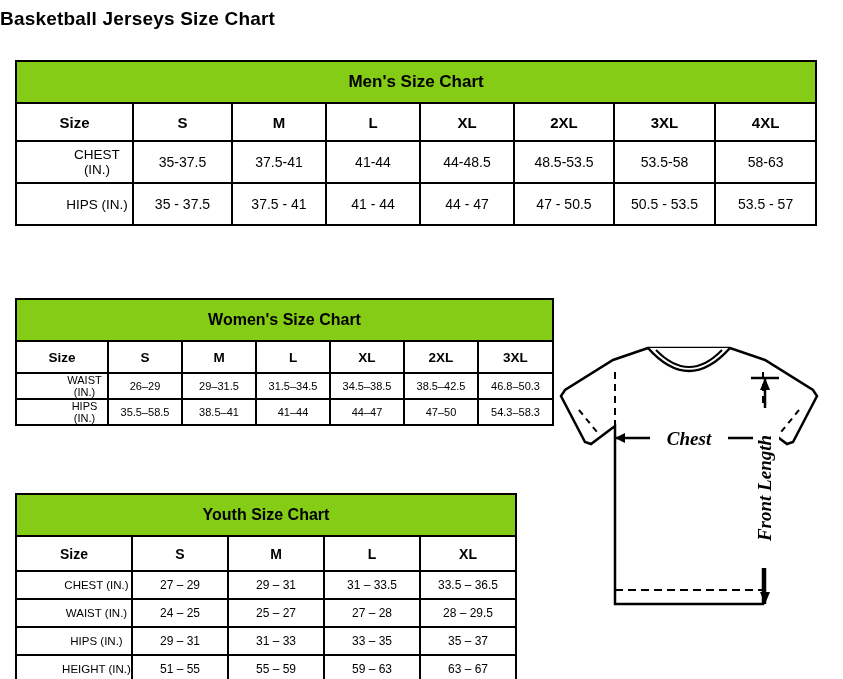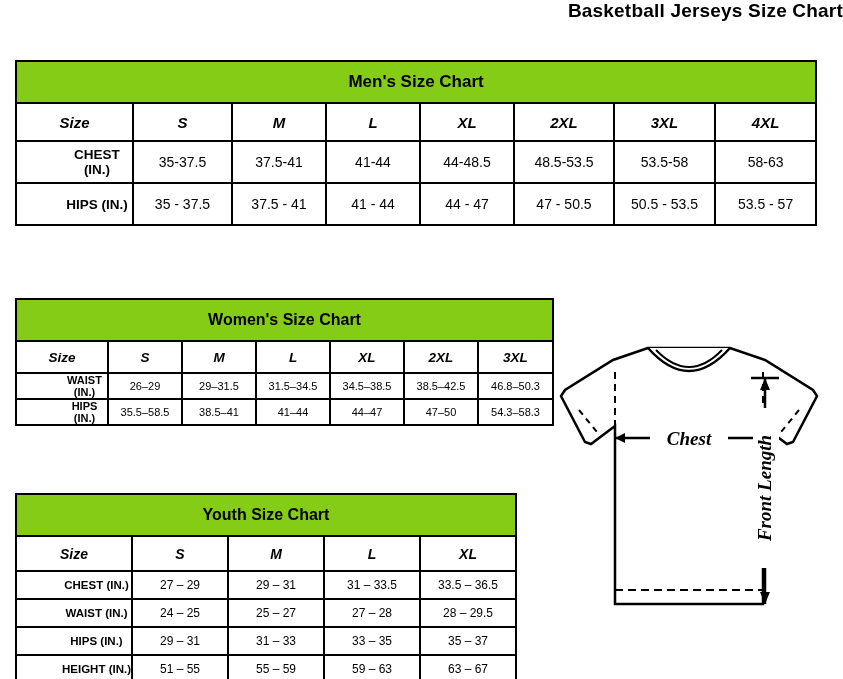--- a/index.html
+++ b/index.html
@@ -10,24 +10,24 @@
   body {
     width: 843px;
     height: 679px;
     position: relative;
     font-family: "Liberation Sans", sans-serif;
     color: #000000;
     overflow: hidden;
   }
   #page-title {
     position: absolute;
-    top: 0;
+    top: 8px;
     left: 0;
     width: 843px;
-    text-align: right;
+    text-align: left;
     font-size: 19px;
     font-weight: bold;
     letter-spacing: 0.2px;
   }
   table {
     border-collapse: collapse;
     table-layout: fixed;
   }
   table, th, td {
     border: 2px solid #000000;
@@ -37,24 +37,23 @@
     vertical-align: middle;
     padding: 0;
   }
   .tbl-caption {
     background: #84cc16;
     font-weight: bold;
   }
   .hdr-row th {
     background: #ffffff;
     font-weight: bold;
-    font-style: italic;
   }
   .rowlabel {
-    font-weight: bold;
+    font-weight: normal;
     padding-left: 45px;
   }
 
   
   #mens-table {
     position: absolute;
     left: 15px;
     top: 60px;
     width: 800px;
   }

